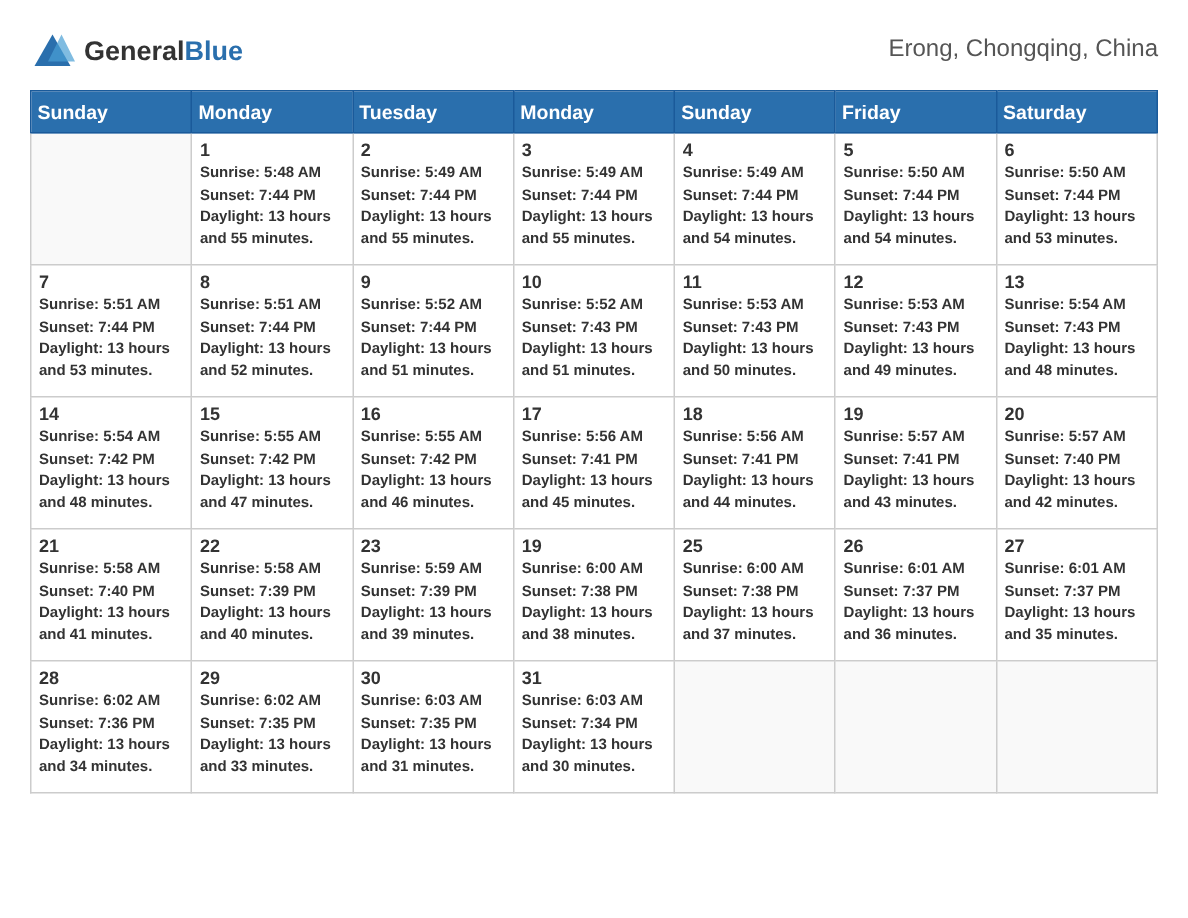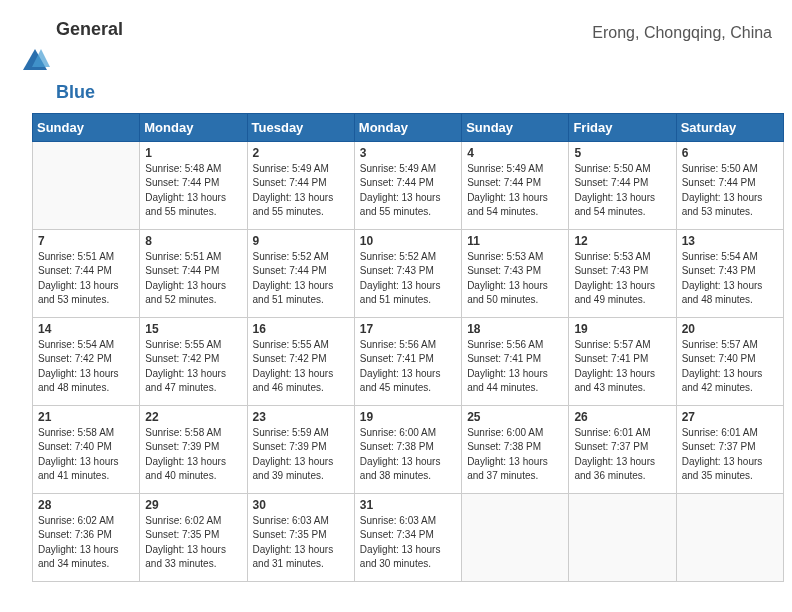--- a/index.html
+++ b/index.html
@@ -16,23 +16,22 @@
       align-items: flex-start;
       margin-bottom: 10px;
     }
     .logo {
       display: flex;
       align-items: center;
       gap: 6px;
     }
     .logo-text {
       display: flex;
-      flex-direction: column;
+      flex-direction: row;
       line-height: 1.1;
-      gap: 43px;
     }
     .logo-general {
       font-size: 18px;
       font-weight: bold;
       color: #333;
     }
     .logo-blue {
       font-size: 18px;
       font-weight: bold;
       color: #2a6fad;
@@ -52,21 +51,20 @@
     }
     .subtitle {
       font-size: 16px;
       color: #555;
       margin-top: 4px;
     }
     table {
       width: 100%;
       border-collapse: collapse;
       table-layout: fixed;
-      margin-left: 12px;
     }
     th {
       background: #2a6fad;
       color: #fff;
       font-size: 13px;
       font-weight: bold;
       padding: 6px 4px;
       text-align: left;
       border: 1px solid #1a5a9a;
     }
@@ -85,20 +83,21 @@
     .day-num {
       font-weight: bold;
       font-size: 12px;
       display: block;
       margin-bottom: 2px;
     }
     .day-info {
       line-height: 1.45;
       font-size: 10px;
       color: #333;
+      font-weight: bold;
     }
   </style>
 </head>
 <body>
 
 <div class="header">
   <div class="logo">
     <svg class="logo-icon" viewBox="0 0 40 40">
       <polygon points="20,4 36,32 4,32" fill="#2a6fad"></polygon>
       <polygon points="28,4 40,28 16,28" fill="#4a9fd4" opacity="0.7"></polygon>

